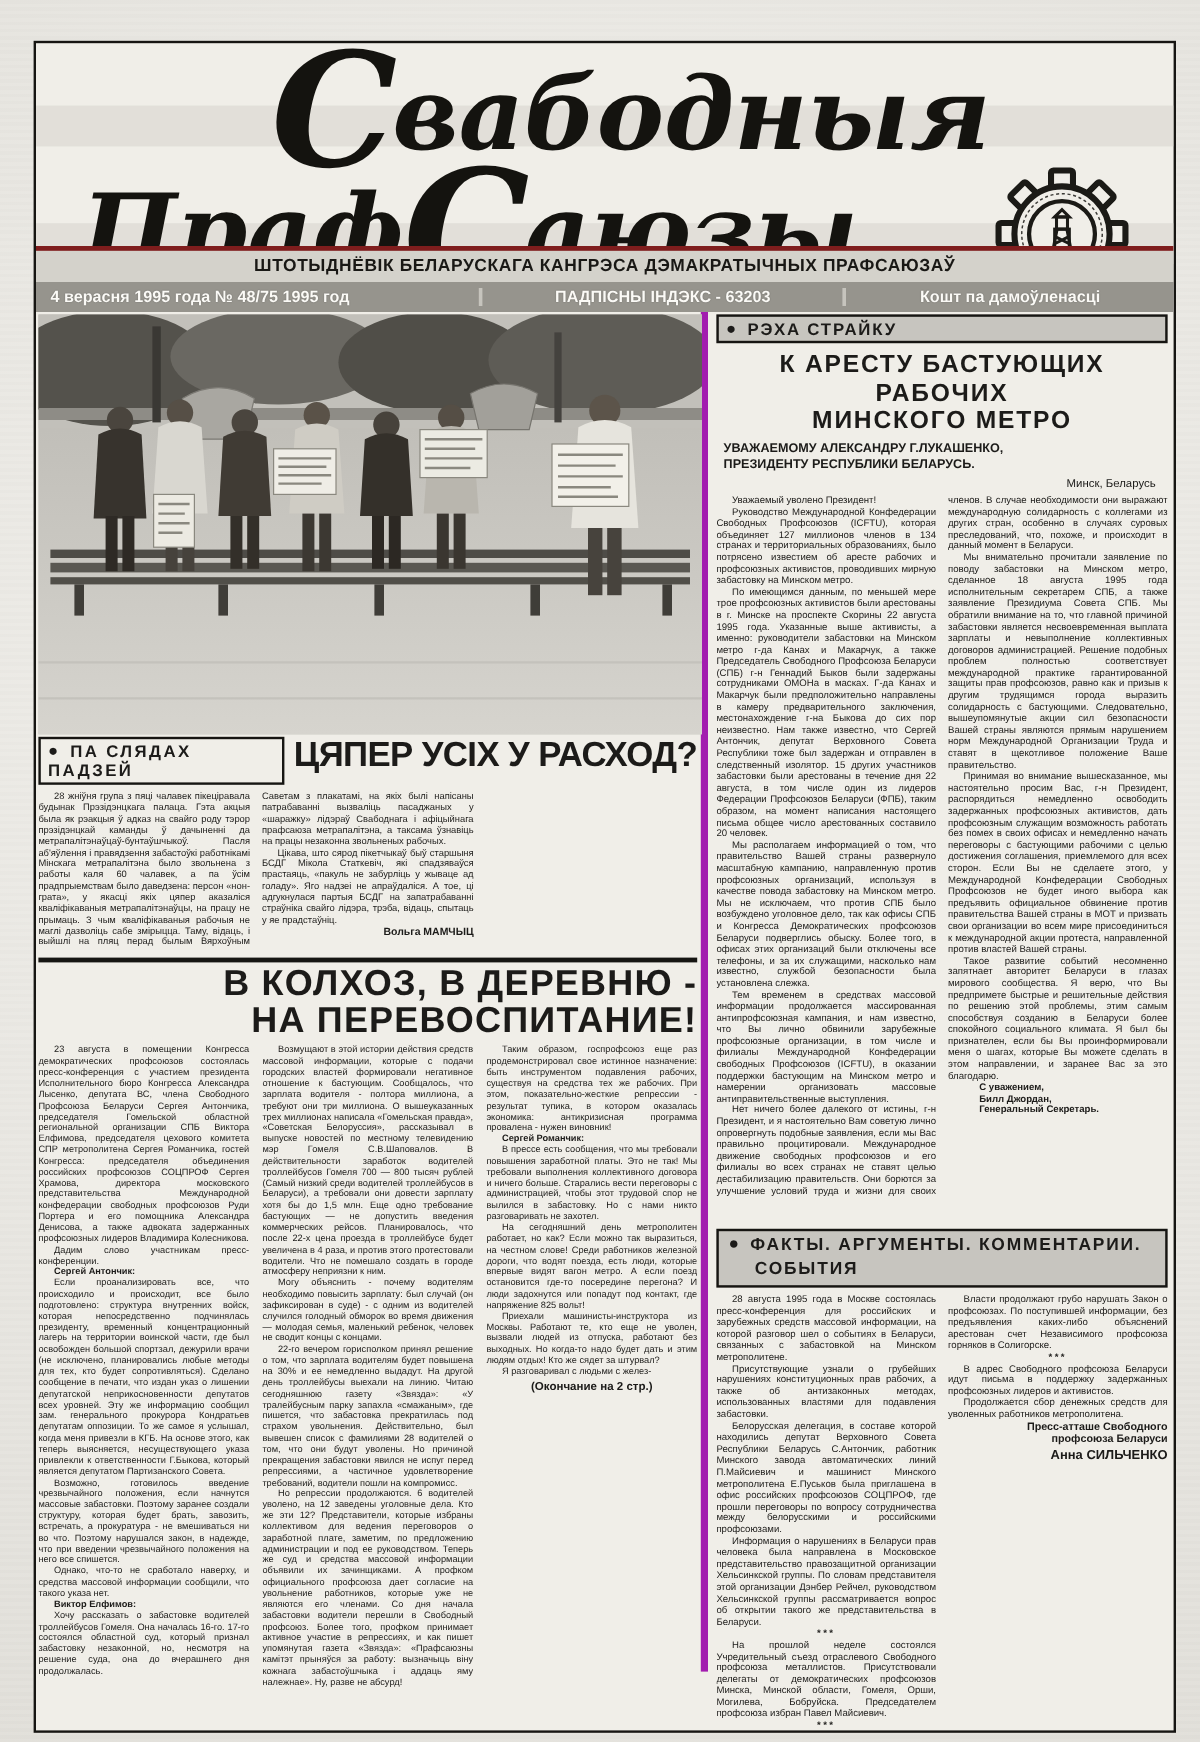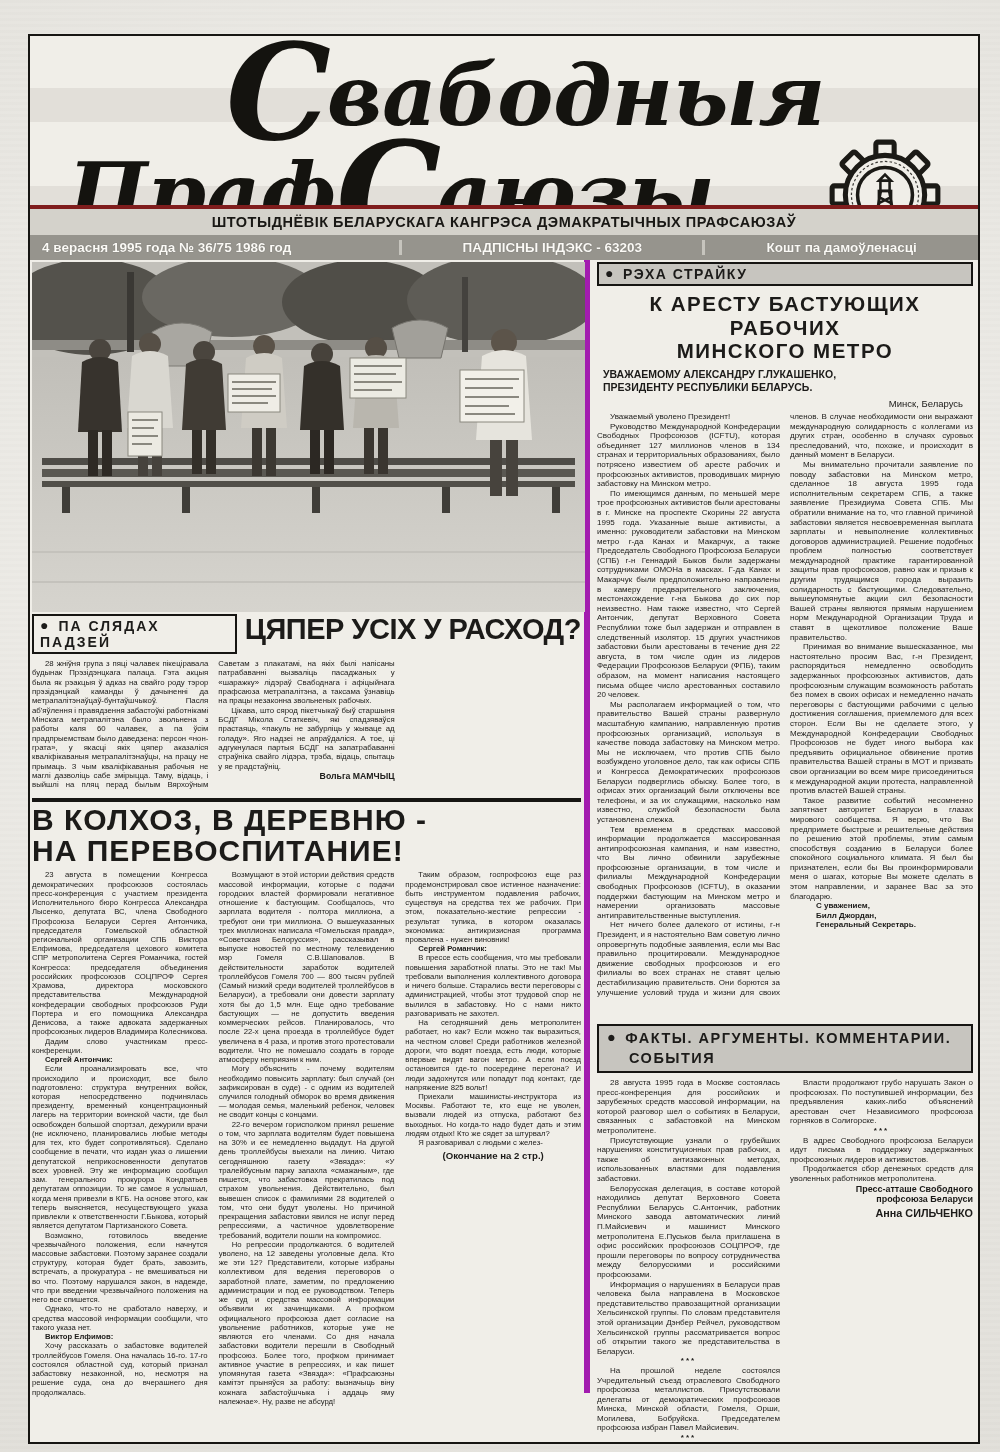--- a/index.html
+++ b/index.html
@@ -77,21 +77,21 @@
     white-space:nowrap;padding-top:1px;
   }
   .trail-cols{
     margin-top:5px;height:136px;overflow:hidden;
     column-count:3;column-gap:10px;column-fill:auto;
     font-size:7.8px;line-height:1.2;text-align:justify;
   }
   .thick-rule{height:4px;background:#161512;margin:3px 0 2px 0;}
   
   .kolkhoz-headline{
-    text-align:left;font-weight:bold;font-size:30px;line-height:1.04;
+    text-align:right;font-weight:bold;font-size:30px;line-height:1.04;
     letter-spacing:1px;margin:2px 0 4px 0;
   }
   .kolkhoz-cols{
     height:543px;overflow:hidden;
     column-count:3;column-gap:11px;column-fill:auto;
     font-size:7.7px;line-height:1.2;text-align:justify;
   }
   
   .letter-headline{
     text-align:center;font-weight:bold;font-size:20.5px;line-height:1.15;
@@ -169,21 +169,21 @@
               <path d="M -6 16 L 6 16 M -8 16 L -4 -4 M 8 16 L 4 -4 M -6 2 L 6 8 M -6 8 L 6 2"></path>
               <rect x="-4.5" y="-14" width="9" height="10"></rect>
               <path d="M -6 -14 L 0 -20 L 6 -14 Z"></path>
             </g>
           </g>
         </svg>
       </div>
       <div style="position:absolute;left:0;right:0;bottom:0;">
         <div class="subtitle-bar">ШТОТЫДНЁВІК БЕЛАРУСКАГА КАНГРЭСА ДЭМАКРАТЫЧНЫХ ПРАФСАЮЗАЎ</div>
         <div class="date-bar">
-          <span class="seg seg-left">4 верасня 1995 года № 36/75 1986 год</span>
+          <span class="seg seg-left">4 верасня 1995 года № 48/75 1995 год</span>
           <span class="seg seg-mid">ПАДПІСНЫ ІНДЭКС - 63203</span>
           <span class="seg seg-right">Кошт па дамоўленасці</span>
         </div>
       </div>
     </header>
 
     <div class="main">
 
       <div class="col-left">
 

